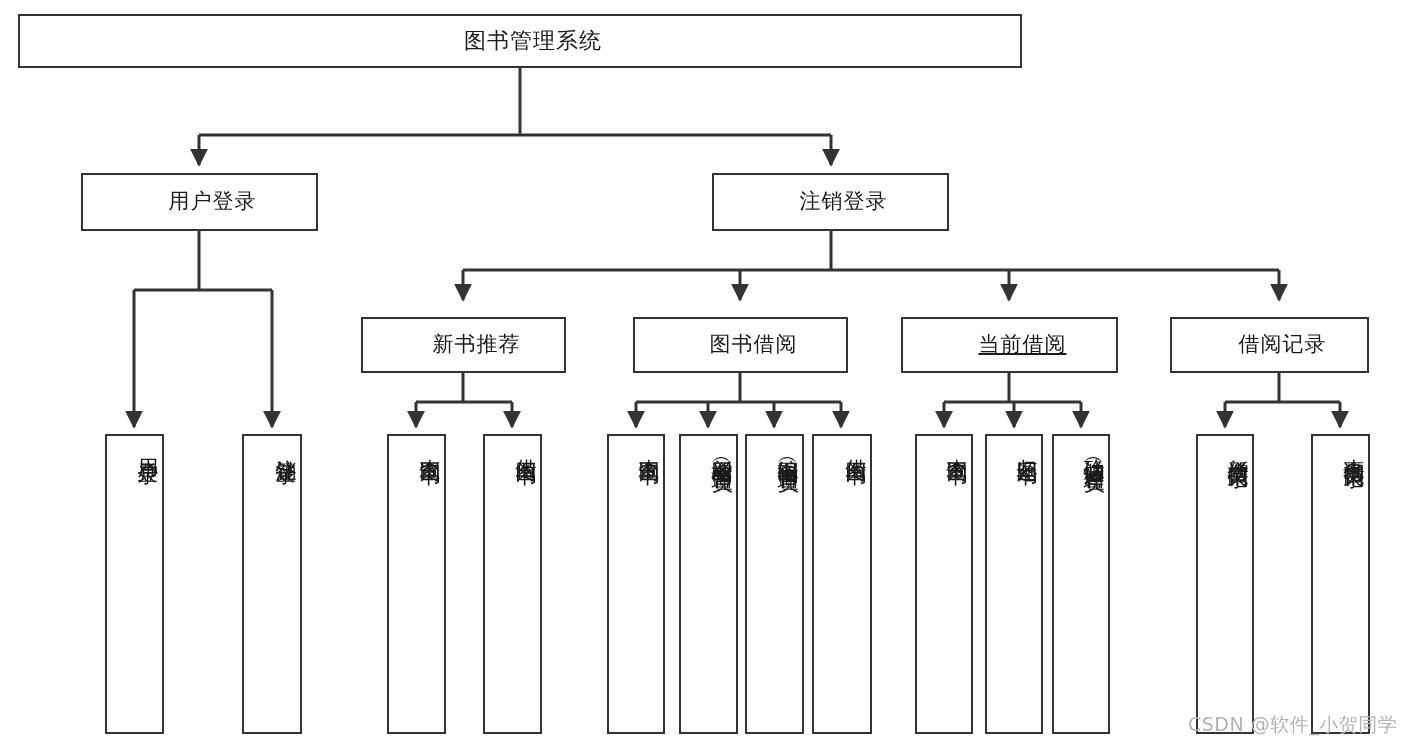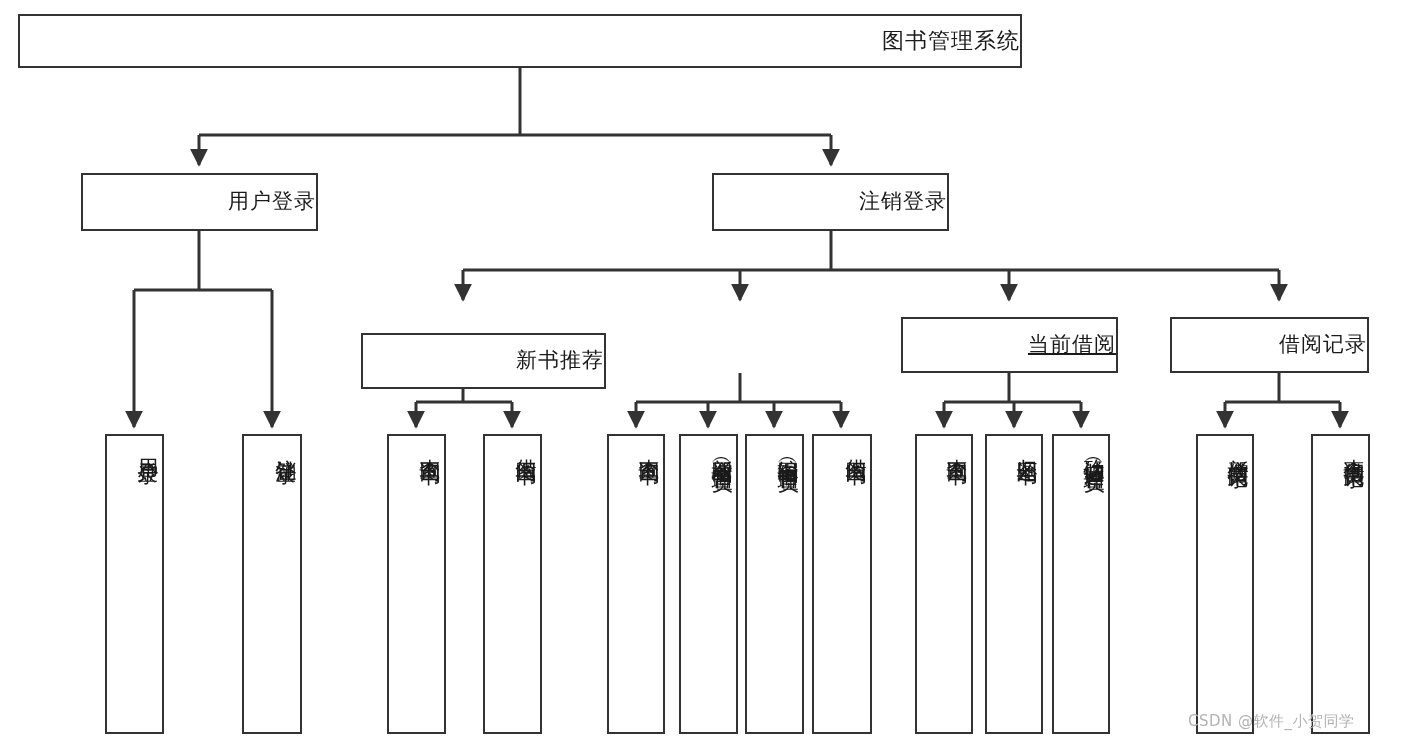--- a/index.html
+++ b/index.html
@@ -26,21 +26,21 @@
     height: 747px;
     pointer-events: none;
   }
   .node {
     position: absolute;
     box-sizing: border-box;
     background: #ffffff;
     border: 2px solid #333333;
     display: flex;
     align-items: center;
-    justify-content: flex-end;
+    justify-content: center;
     color: #1a1a1a;
     text-align: center;
     padding-left: 26px;
   }
   .node.horiz {
     font-size: 21px;
     letter-spacing: 1px;
     line-height: 1.2;
   }
   .node.vert {
@@ -59,21 +59,21 @@
     width: 100%;
     text-align: left;
   }
   .node.root {
     font-size: 22px;
   }
   #watermark {
     position: absolute;
     left: 1188px;
     top: 712px;
-    font-size: 15px;
+    font-size: 19px;
     color: #b3b3b3;
     white-space: nowrap;
     letter-spacing: 0.5px;
   }
 </style>
 </head>
 <body>
 
 <div id="canvas">
 
@@ -131,22 +131,25 @@
     <span>图书管理系统</span>
   </div>
 
   <div class="node horiz" style="left:81px; top:173px; width:237px; height:58px;">
     <span>用户登录</span>
   </div>
   <div class="node horiz" style="left:712px; top:173px; width:237px; height:58px;">
     <span>注销登录</span>
   </div>
 
-  <div class="node horiz" style="left:361px; top:333px; width:245px; height:56px;">
+  <div class="node horiz" style="left:361px; top:317px; width:205px; height:56px;">
     <span>新书推荐</span>
+  </div>
+  <div class="node horiz" style="left:633px; top:317px; width:215px; height:56px;">
+    <span>图书借阅</span>
   </div>
   <div class="node horiz" style="left:901px; top:317px; width:217px; height:56px;text-decoration:underline;">
     <span>当前借阅</span>
   </div>
   <div class="node horiz" style="left:1170px; top:317px; width:199px; height:56px;">
     <span>借阅记录</span>
   </div>
 
   <div class="node vert" style="left:105px; top:434px; width:59px; height:300px;">
     <span class="vtext">用户登录</span>

